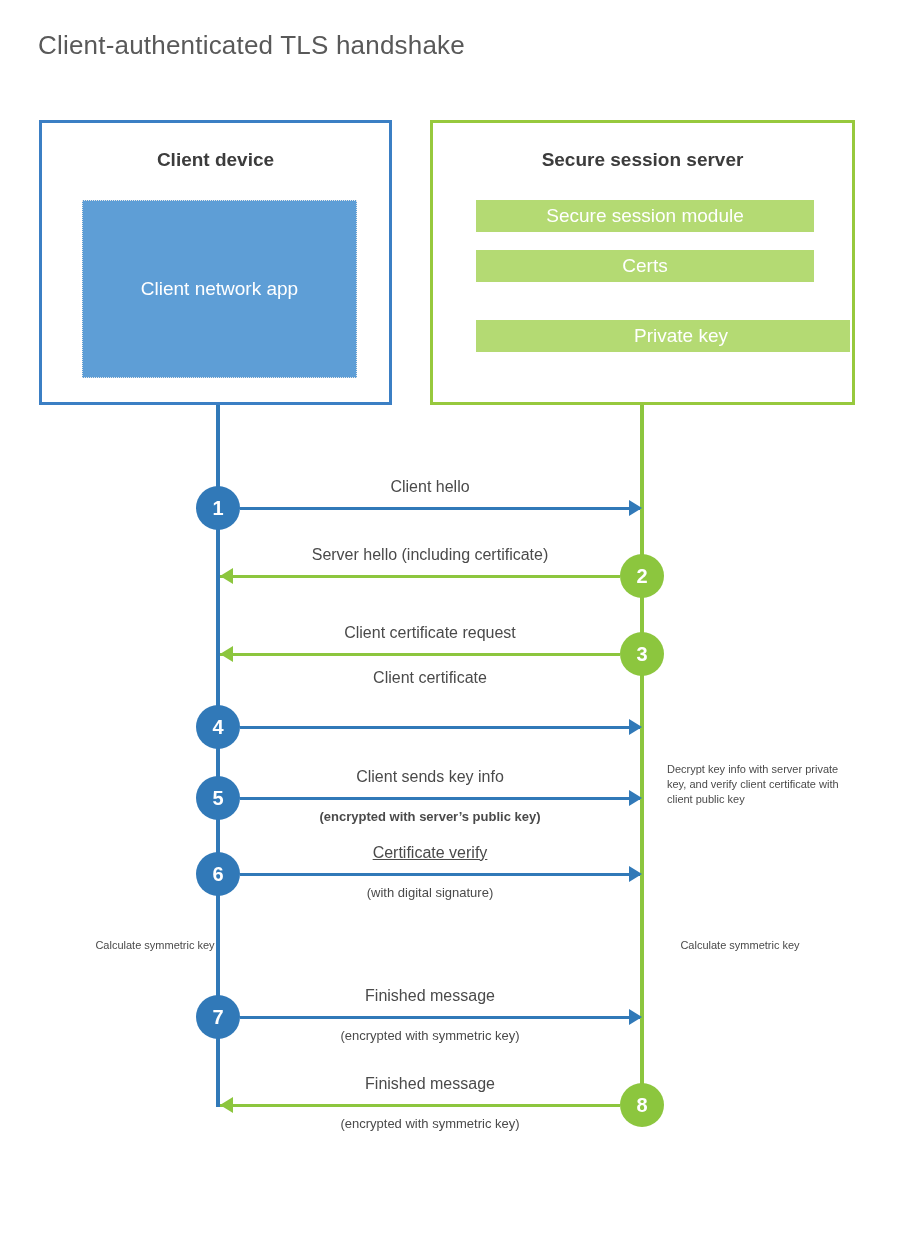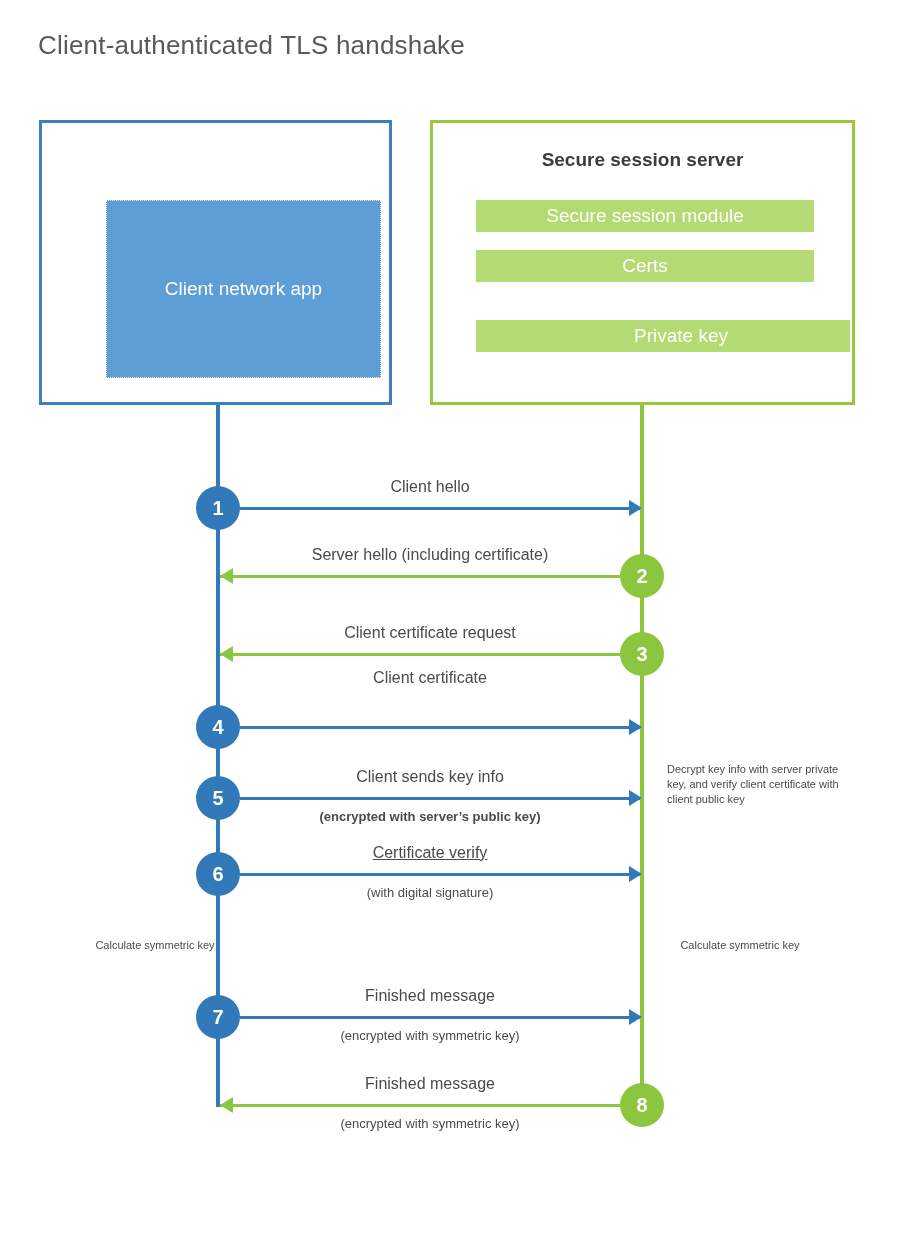--- a/index.html
+++ b/index.html
@@ -28,21 +28,21 @@
     position:absolute;left:0;right:0;top:26px;
     text-align:center;font-size:19px;font-weight:bold;color:#3c3c3c;
   }
 
   .client-app{
     position:absolute;left:40px;top:77px;width:275px;height:178px;
     background:#5e9ed6;
     border:1px dotted #e8e8e8;
     box-sizing:border-box;
     display:flex;align-items:center;justify-content:center;
-    text-align:center;color:#ffffff;font-size:19px;line-height:1.3;margin-left:24px;
+    text-align:center;color:#ffffff;font-size:19px;line-height:1.3;
   }
 
   .server-module{
     position:absolute;left:43px;width:338px;height:32px;
     background:#b4da73;
     display:flex;align-items:center;justify-content:center;
     color:#ffffff;font-size:19px;
   }
   #server-mod-0{top:77px;}
   #server-mod-1{top:127px;}
@@ -87,20 +87,21 @@
   .side-note.right{text-align:left;}
 </style>
 </head>
 <body>
 
 <div id="stage">
 
   <div class="page-title">Client-authenticated TLS handshake</div>
 
   <div class="actor-box" id="client-box">
+    <div class="actor-title">Client device</div>
     <div class="client-app">Client network app</div>
   </div>
 
   <div class="actor-box" id="server-box">
     <div class="actor-title">Secure session server</div>
     <div class="server-module" id="server-mod-0">Secure session module</div>
     <div class="server-module" id="server-mod-1">Certs</div>
     <div class="server-module" id="server-mod-2">Private key</div>
   </div>
 

